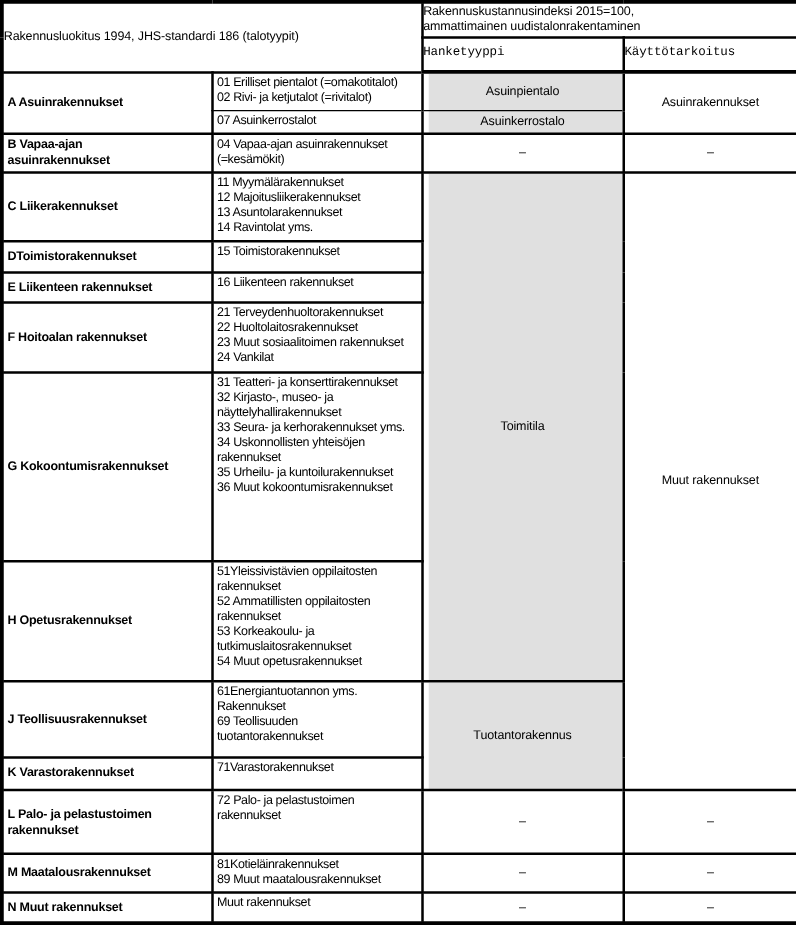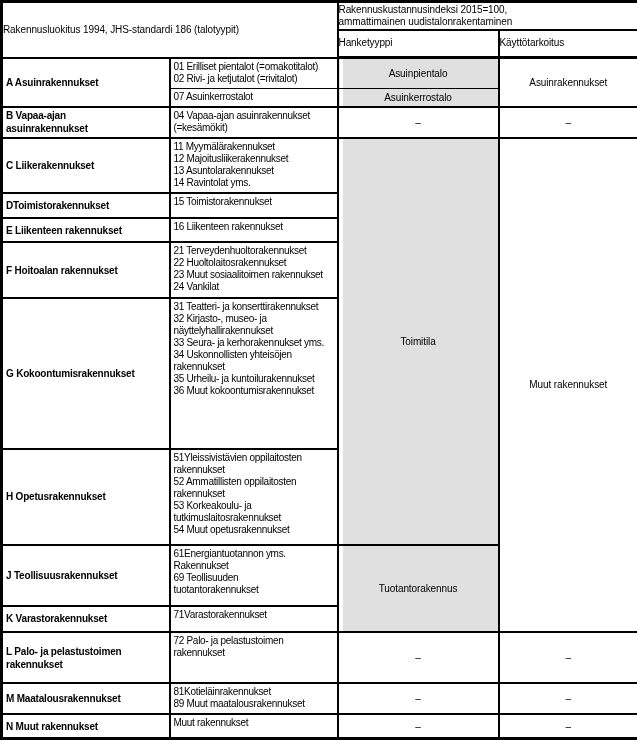--- a/index.html
+++ b/index.html
@@ -26,21 +26,21 @@
     padding:0;
     background:var(--bg);
     font-size:10px;
   }
   
   td.hdr{
     text-align:left;vertical-align:middle;
     letter-spacing:-0.1px;
     line-height:12px;
   }
-  tr.hdr2 td{border-bottom-width:3px;}
+  tr.hdr2 td{border-bottom-width:3px;font-family:Liberation Mono, monospace;}
   
   td.cat{
     vertical-align:middle;
     font-weight:bold;
     padding:1px 19px 1px 3px;
     letter-spacing:-0.2px;
   }
   td.cat .cl{line-height:13px;white-space:nowrap;}
   
   td.codes{

